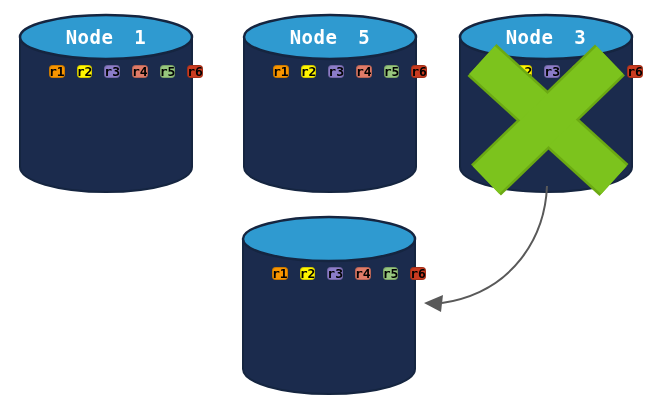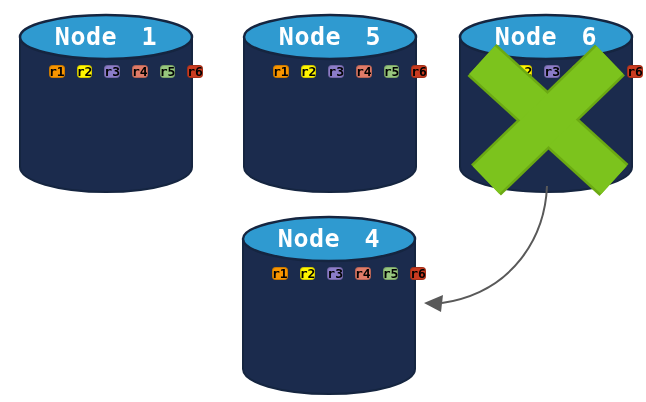--- a/index.html
+++ b/index.html
@@ -10,21 +10,21 @@
   .node { position:absolute; width:178px; height:184px; }
   .node-1 { left:17px;  top:12px; }
   .node-2 { left:241px; top:12px; }
   .node-3 { left:457px; top:12px; }
   .node-4 { left:240px; top:214px; }
   .cyl { position:absolute; left:0; top:0; width:178px; height:184px; }
   .cyl-body { stroke-width:2; }
   .cyl-top  { stroke-width:2.5; }
   .node-label {
     position:absolute; top:11px; left:0; right:0; text-align:center;
-    color:#ffffff; font-weight:bold; font-size:25px; line-height:28px;
+    color:#ffffff; font-weight:bold; font-size:19px; line-height:28px;
     word-spacing:9px; letter-spacing:0.5px;
   }
   .rows {
     position:absolute; top:53px; left:32px; width:114px;
     display:flex; flex-direction:row; gap:12px;
   }
   .row {
     height:13px; border-radius:4px; display:flex; align-items:center; justify-content:center;
     font-size:13px; font-weight:bold; color:#000;
     box-shadow: inset 0 0 0 1px rgba(0,0,0,0.18);
@@ -69,21 +69,21 @@
       <div class="row" style="background-color: rgb(151, 199, 126);">r5</div>
       <div class="row" style="background-color: rgb(201, 59, 32);">r6</div>
     </div>
   </div>
 
   <div class="node node-3">
     <svg class="cyl" viewBox="0 0 178 184">
       <path class="cyl-body" d="M3,25 L3,155 A86,25 0 0 0 175,155 L175,25 Z" fill="#1B2B4D" stroke="#152540"></path>
       <ellipse class="cyl-top" cx="89" cy="25" rx="86" ry="22" fill="#2F9AD0" stroke="#152540"></ellipse>
     </svg>
-    <div class="node-label">Node 6</div>
+    <div class="node-label">Node 3</div>
     <div class="rows">
       <div class="row" style="background-color: rgb(248, 149, 0);">r1</div>
       <div class="row" style="background-color: rgb(255, 245, 0);">r2</div>
       <div class="row" style="background-color: rgb(139, 124, 200);">r3</div>
       <div class="row" style="background-color: rgb(224, 123, 104);">r4</div>
       <div class="row" style="background-color: rgb(151, 199, 126);">r5</div>
       <div class="row" style="background-color: rgb(201, 59, 32);">r6</div>
     </div>
     <svg class="xmark" viewBox="0 0 178 184">
       <g fill="none" stroke-width="43" stroke="#6BA913">
@@ -95,21 +95,20 @@
         <line x1="153" y1="48" x2="29" y2="168"></line>
       </g>
     </svg>
   </div>
 
   <div class="node node-4">
     <svg class="cyl" viewBox="0 0 178 184">
       <path class="cyl-body" d="M3,25 L3,155 A86,25 0 0 0 175,155 L175,25 Z" fill="#1B2B4D" stroke="#152540"></path>
       <ellipse class="cyl-top" cx="89" cy="25" rx="86" ry="22" fill="#2F9AD0" stroke="#152540"></ellipse>
     </svg>
-    <div class="node-label">Node 4</div>
     <div class="rows">
       <div class="row" style="background-color: rgb(248, 149, 0);">r1</div>
       <div class="row" style="background-color: rgb(255, 245, 0);">r2</div>
       <div class="row" style="background-color: rgb(139, 124, 200);">r3</div>
       <div class="row" style="background-color: rgb(224, 123, 104);">r4</div>
       <div class="row" style="background-color: rgb(151, 199, 126);">r5</div>
       <div class="row" style="background-color: rgb(201, 59, 32);">r6</div>
     </div>
   </div>
 

